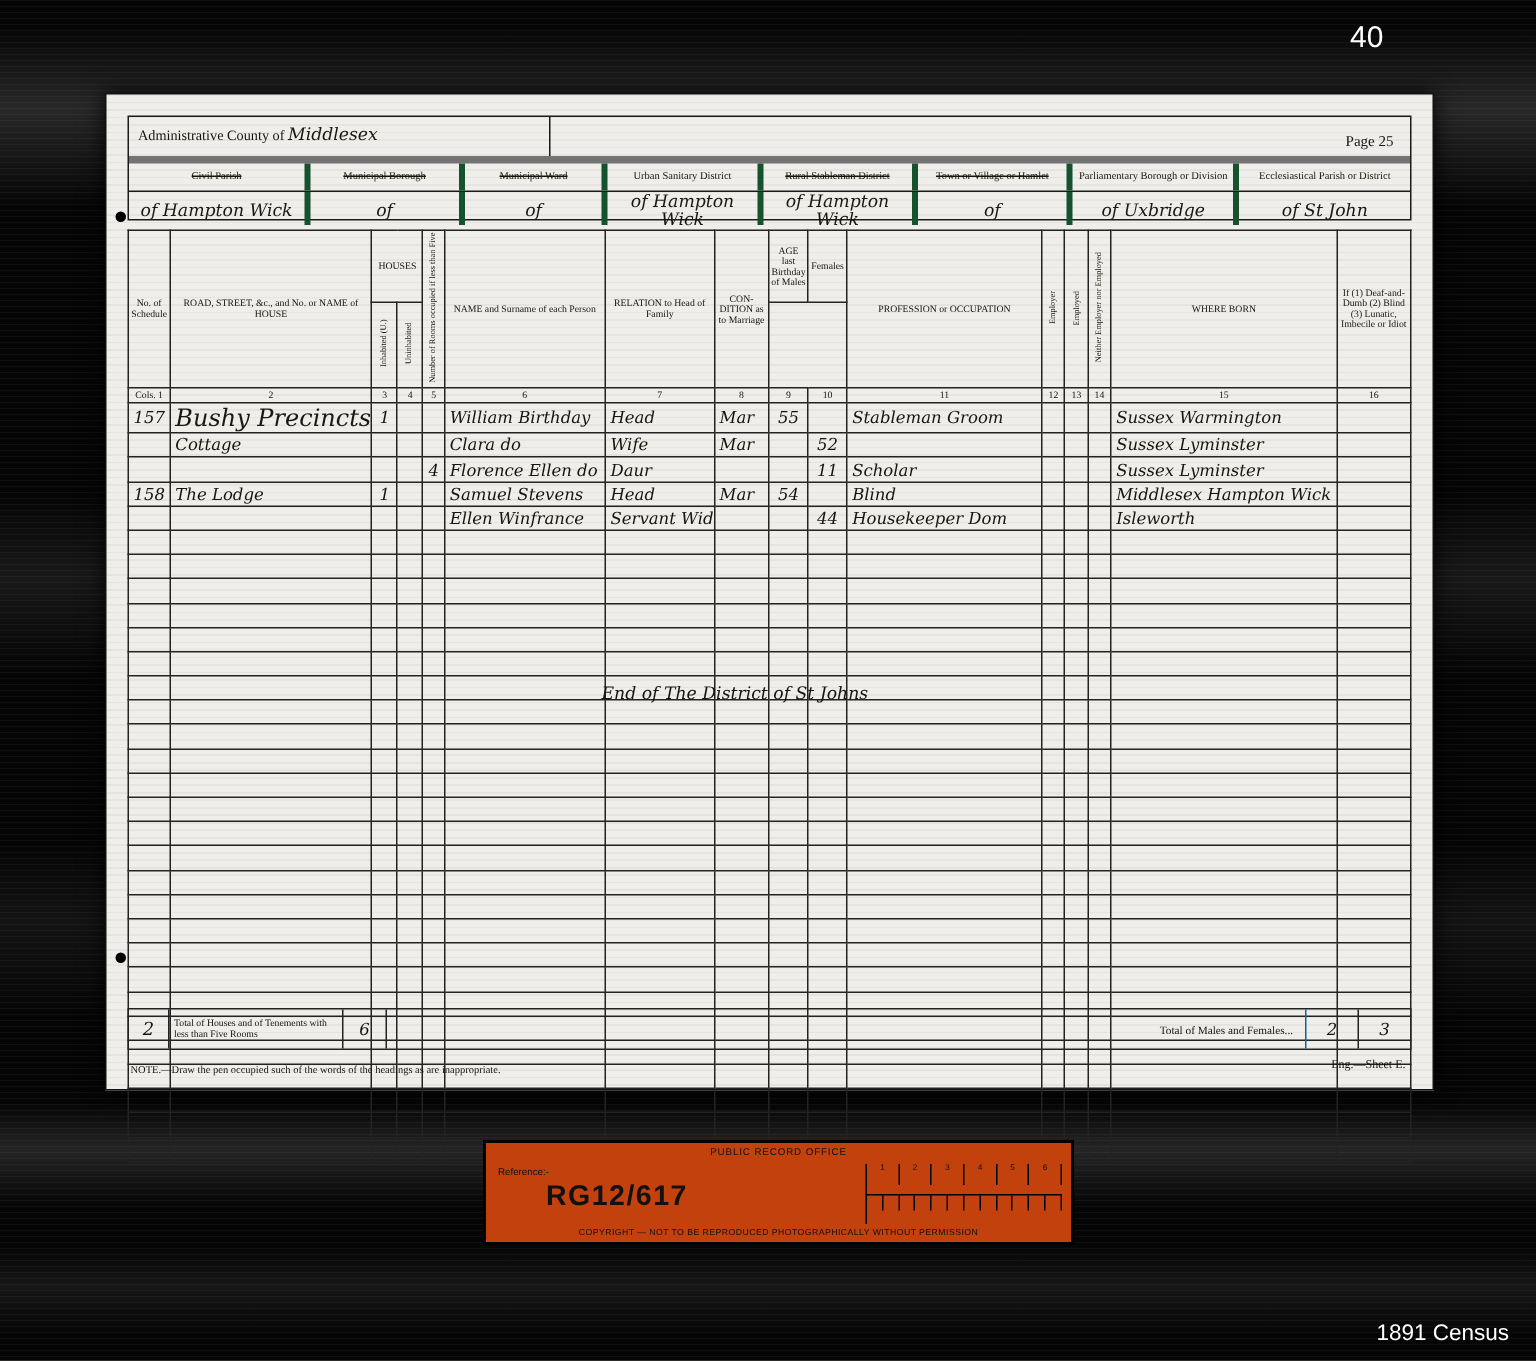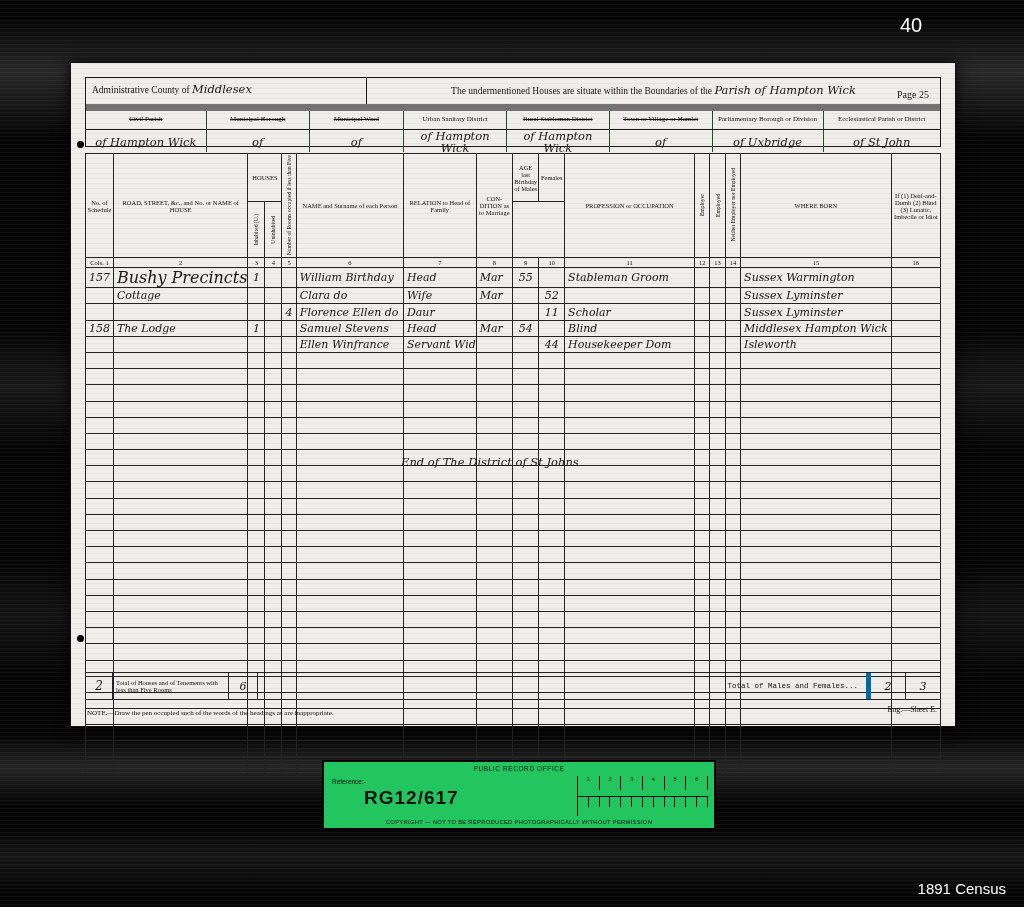--- a/index.html
+++ b/index.html
@@ -26,26 +26,26 @@
      background:repeating-linear-gradient(to bottom, rgba(0,0,0,0.045) 0 1px, rgba(0,0,0,0) 1px 5px);
      pointer-events:none;}
   .hole{position:absolute;width:7px;height:7px;border-radius:50%;background:#000;}
 
   .pageno{position:absolute;right:26px;top:26px;font-size:10px;}
   .bignum{position:absolute;right:-54px;top:14px;color:#fff;font-size:20px;font-family:"Liberation Sans",sans-serif;}
 
   
   .hdr{position:absolute;left:14px;top:14px;right:14px;height:68px;
        border:1px solid #1a1a1a;}
-  .hdr .row1{display:flex;height:26px;border-bottom:7px solid #737373;}
+  .hdr .row1{display:flex;height:26px;border-bottom:5px solid #737373;}
   .hdr .c-admin{width:268px;border-right:1px solid #1a1a1a;padding:4px 6px;font-size:9.5px;}
   .hdr .c-situate{flex:1;padding:5px 6px;font-size:9.5px;text-align:center;}
   .hdr .row2{display:flex;height:18px;border-bottom:1px solid #1a1a1a;}
   .hdr .row3{display:flex;height:22px;}
-  .hdr .cell{border-right:1px solid #14532d;font-size:7px;text-align:center;
+  .hdr .cell{border-right:4px solid #14532d;font-size:7px;text-align:center;
         display:flex;align-items:center;justify-content:center;line-height:1.05;padding:0 2px;}
   .hdr .cell:last-child{border-right:none;}
   .hdr .row3 .cell{font-size:11px;align-items:center;padding-top:2px;}
   .strike{text-decoration:line-through;}
   .hand{font-family:"DejaVu Serif",serif;font-style:italic;font-size:11.5px;color:#1b1812;}
   .hand.sm{font-size:16px;}
 
   
   table.main{position:absolute;left:14px;top:90px;right:8px;border-collapse:collapse;
       width:calc(100% - 28px);}
@@ -63,31 +63,31 @@
   .w6{width:108px}.w7{width:62px}.w8{width:42px}.w9{width:24px}.w10{width:24px}
   .w11{width:150px}.w12{width:18px}.w13{width:18px}.w14{width:18px}
   .w15{width:150px}.w16{width:70px}
   .vert{writing-mode:vertical-rl;transform:rotate(180deg);font-size:5.6px;white-space:nowrap;}
 
   
   .foot{position:absolute;left:14px;bottom:26px;right:14px;height:26px;border:1px solid #232323;display:flex;}
   .foot .f1{width:26px;border-right:1px solid #232323;display:flex;align-items:center;justify-content:center;font-family:"DejaVu Serif",serif;font-style:italic;font-size:12px;}
   .foot .f2{width:112px;border-right:1px solid #232323;font-size:6.5px;display:flex;align-items:center;padding-left:3px;line-height:1.1;}
   .foot .f3{width:28px;border-right:1px solid #232323;display:flex;align-items:center;justify-content:center;font-family:"DejaVu Serif",serif;font-style:italic;font-size:11px;}
-  .foot .f4{flex:1;border-right:5px solid #0369a1;font-size:7.5px;display:flex;align-items:center;justify-content:flex-end;padding-right:8px;font-family:Liberation Mono, monospace;}
+  .foot .f4{flex:1;border-right:1px solid #0369a1;font-size:7.5px;display:flex;align-items:center;justify-content:flex-end;padding-right:8px;}
   .foot .f5{width:34px;border-right:1px solid #232323;display:flex;align-items:center;justify-content:center;font-family:"DejaVu Serif",serif;font-style:italic;font-size:11px;}
   .foot .f6{width:34px;display:flex;align-items:center;justify-content:center;font-family:"DejaVu Serif",serif;font-style:italic;font-size:11px;}
   .note{position:absolute;left:16px;bottom:9px;font-size:7px;}
   .engsheet{position:absolute;right:18px;bottom:12px;font-size:8px;}
 
   .midnote{position:absolute;left:330px;top:392px;font-family:"DejaVu Serif",serif;font-style:italic;font-size:11.5px;}
 
   
   .plaque{position:absolute;left:322px;top:760px;width:390px;height:66px;
-      background:#22c55e;border:2px solid #000;color:#111;}
+      background:#c2410c;border:2px solid #000;color:#111;}
   .plaque .pro{position:absolute;top:3px;left:0;right:0;text-align:center;font-size:6.5px;letter-spacing:.6px;font-family:"Liberation Sans",sans-serif;}
   .plaque .reflbl{position:absolute;left:8px;top:16px;font-size:6.5px;font-family:"Liberation Sans",sans-serif;}
   .plaque .refno{position:absolute;left:40px;top:25px;font-size:19px;font-family:"Liberation Sans",sans-serif;font-weight:bold;letter-spacing:1px;}
   .plaque .copy{position:absolute;left:0;right:0;bottom:3px;text-align:center;font-size:5.8px;letter-spacing:.3px;font-family:"Liberation Sans",sans-serif;}
   .plaque .scale{position:absolute;right:6px;top:14px;width:130px;height:40px;border-left:1px solid #000;}
   .scale .ticks{display:flex;height:14px;}
   .scale .ticks div{flex:1;border-right:1px solid #000;font-size:5.5px;text-align:center;font-family:"Liberation Sans",sans-serif;}
   .scale .fine{display:flex;height:10px;margin-top:6px;border-top:1px solid #000;}
   .scale .fine i{flex:1;border-right:1px solid #000;}
 
@@ -112,24 +112,20 @@
   <div class="hole" style="left:6px;top:78px"></div>
   <div class="hole" style="left:6px;top:572px"></div>
 
   <div class="pageno">Page 25</div>
 
   <div class="hdr">
     <div class="row1">
       <div class="c-admin">
         <span>Administrative County of</span>
         <span class="hand">Middlesex</span>
-      </div>
-      <div class="c-situate">
-        <span>The undermentioned Houses are situate within the Boundaries of the</span>
-        <span class="hand">Parish of Hampton Wick</span>
       </div>
     </div>
     <div class="row2">
       <div class="cell" style="width:14.2%">
           <span class="strike">Civil Parish</span>
         </div>
       <div class="cell" style="width:12%">
           <span class="strike">Municipal Borough</span>
         </div>
       <div class="cell" style="width:11%">

